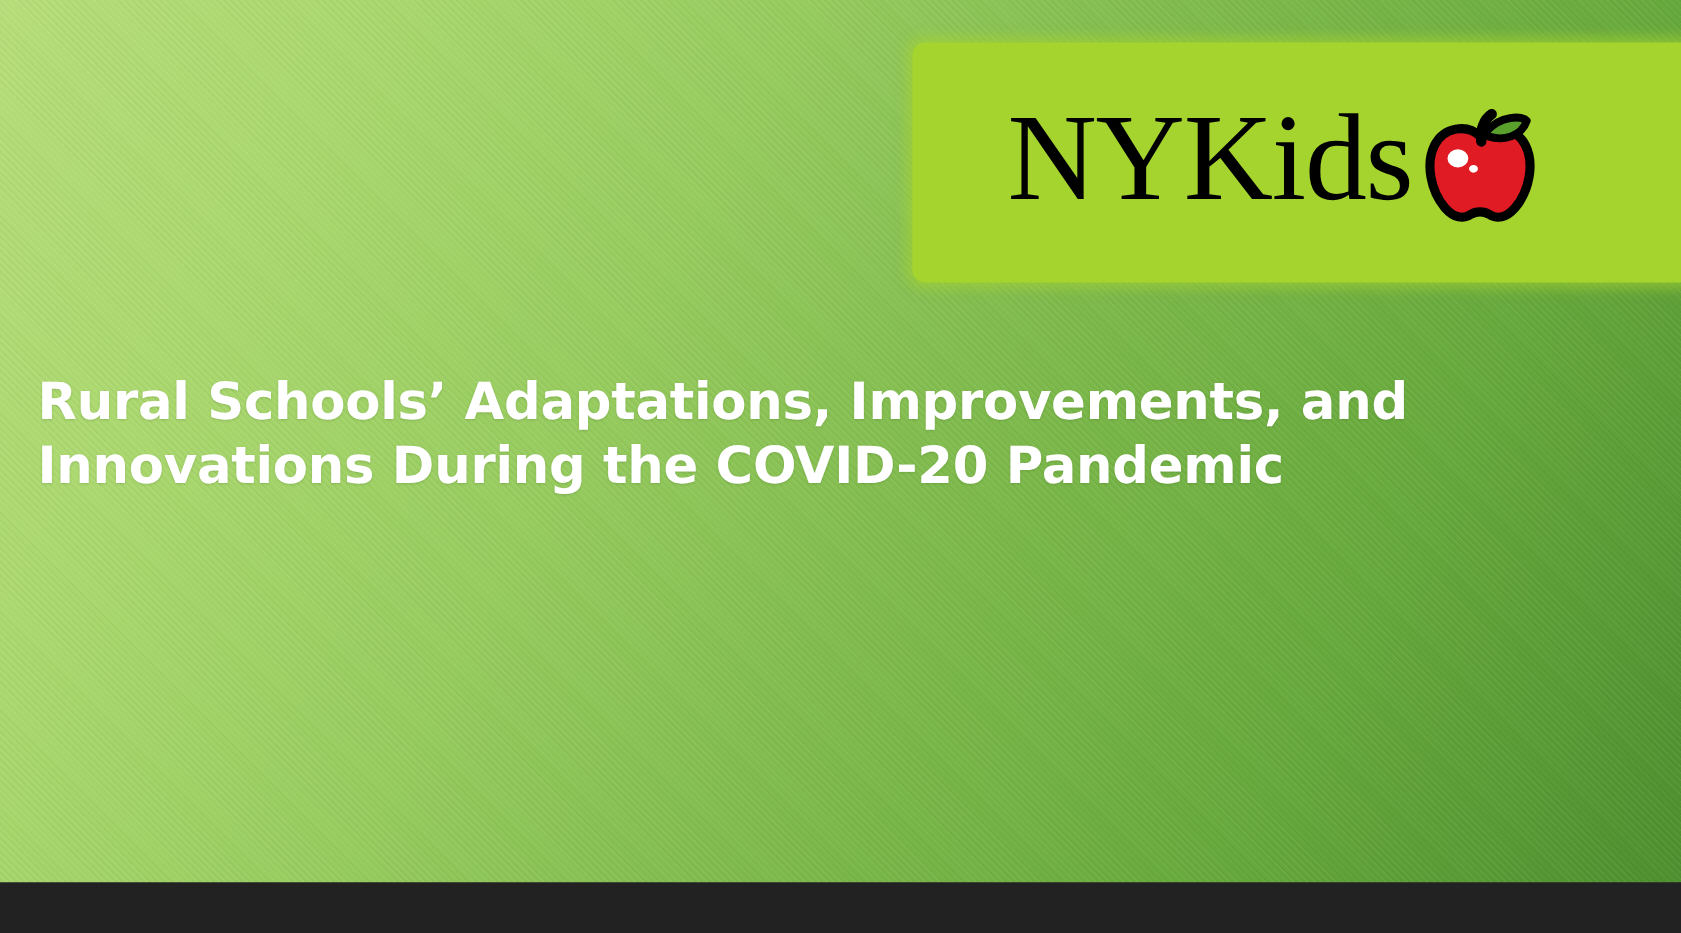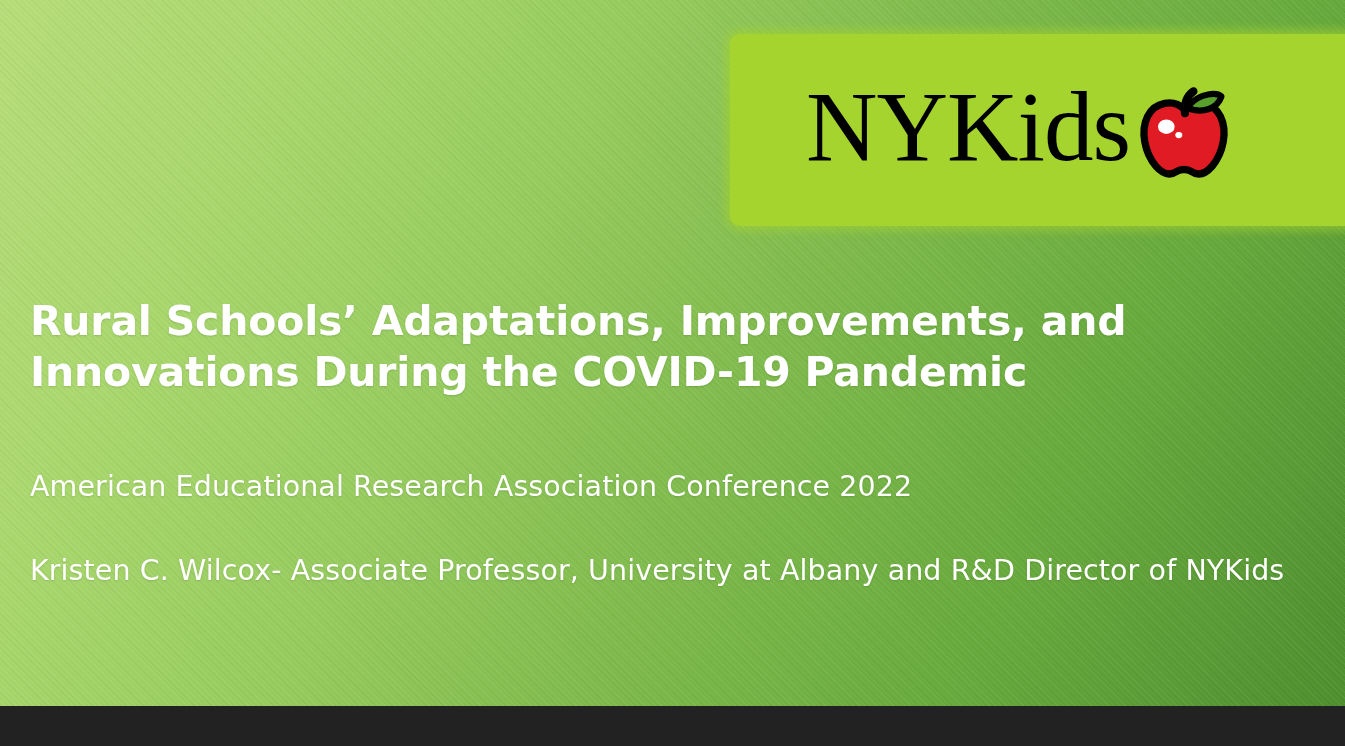--- a/index.html
+++ b/index.html
@@ -149,21 +149,17 @@
 
         <path d="M51 30 C 50 21, 53 13, 59 9" fill="none" stroke="#000000" stroke-width="8" stroke-linecap="round"></path>
 
         <ellipse cx="33" cy="43" rx="8" ry="7" fill="#ffffff"></ellipse>
         <ellipse cx="45" cy="51" rx="3.4" ry="3" fill="#ffffff"></ellipse>
       </svg>
     </div>
   </div>
 
   <div id="text-block">
-    <h1 id="slide-title">Rural Schools’ Adaptations, Improvements, and Innovations During the COVID-19 Pandemic</h1>
+    <h1 id="slide-title">Rural Schools’ Adaptations, Improvements, and Innovations During the COVID-20 Pandemic</h1>
 
-    <div id="subtitle-group">
-      <p class="subtitle-line" id="conference-line">American Educational Research Association Conference 2022</p>
-      <p class="subtitle-line" id="presenter-line">Kristen C. Wilcox- Associate Professor, University at Albany and R&amp;D Director of NYKids</p>
-    </div>
   </div>
 
 </div>
 
 </body></html>

